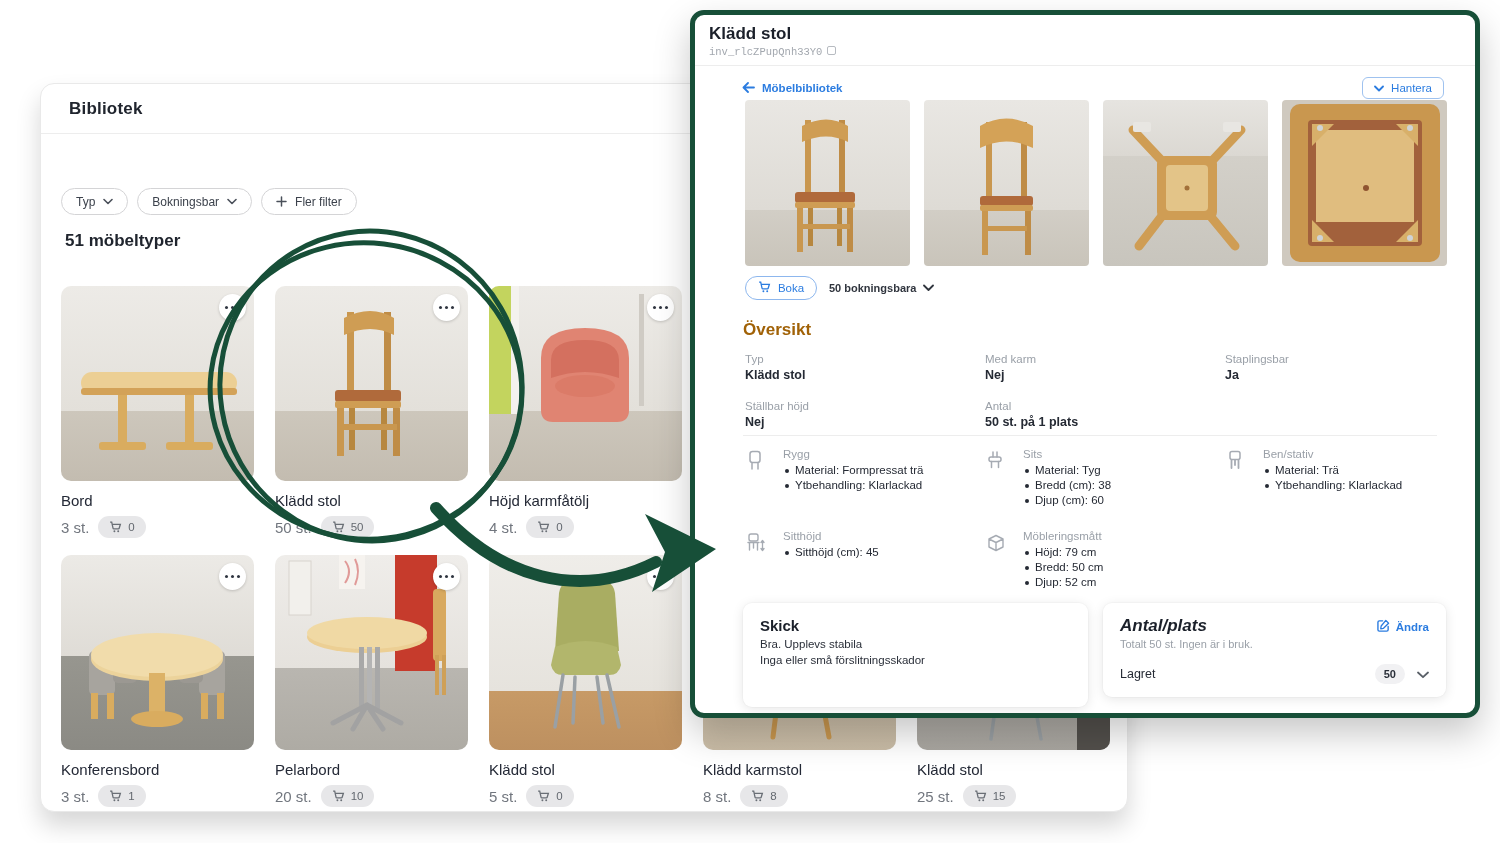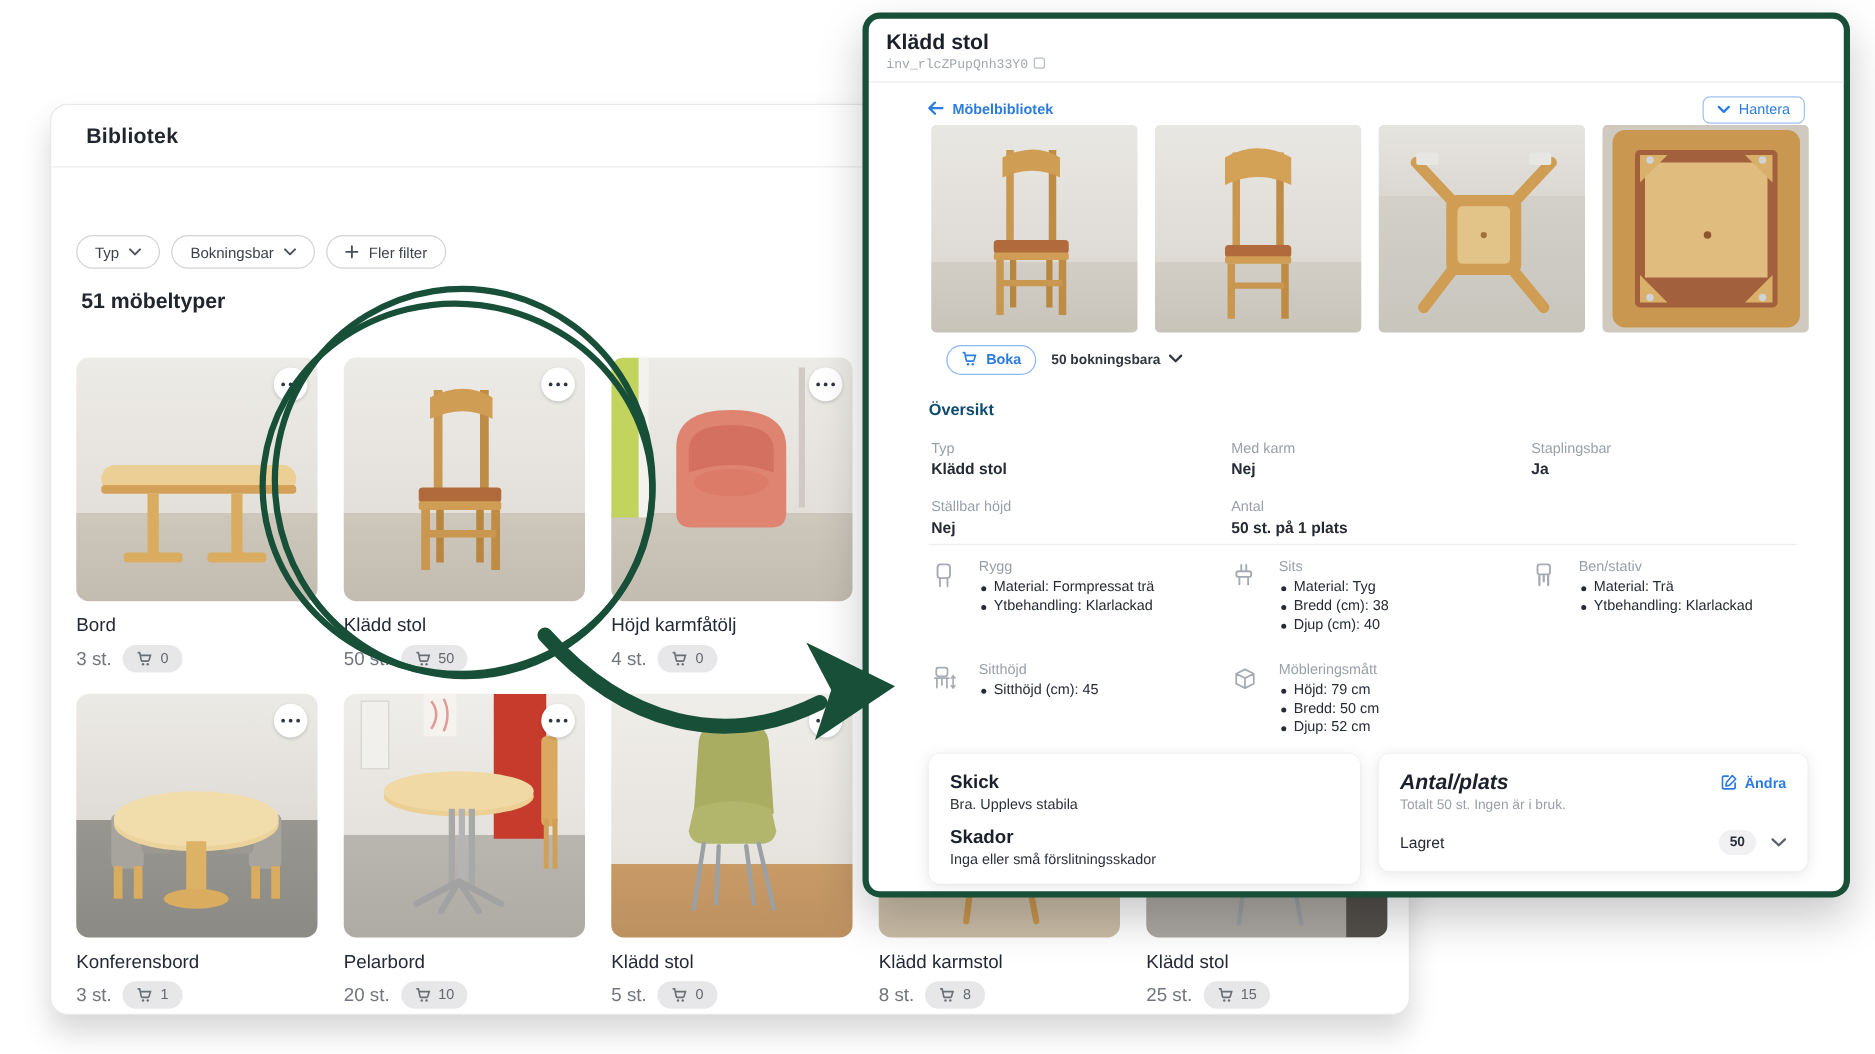--- a/index.html
+++ b/index.html
@@ -53,24 +53,24 @@
   .btn-manage { display:inline-flex; align-items:center; gap:7px; height:22px; padding:0 11px;
     border:1.5px solid #9fc2ef; border-radius:6px; color:#2b7ce0; font-size:11.5px;
     font-weight:400; background:#fff; cursor:pointer; }
   .det-photos { position:absolute; left:50px; top:85px; display:flex; gap:14px; }
   .photo { position:relative; width:165px; height:166px; border-radius:4px; overflow:hidden;
     background:linear-gradient(#e9e7e3 0%, #dedbd5 66%, #d2cec6 66%, #c9c4ba 100%); cursor:pointer; }
   .photo svg { position:absolute; inset:0; }
   .det-bookrow { position:absolute; left:50px; top:261px; display:flex; align-items:center; gap:12px; }
   .btn-book { display:inline-flex; align-items:center; justify-content:center; gap:7px; width:72px;
     height:24px; border:1.5px solid #8db7ee; border-radius:13px; color:#2b7ce0; font-size:11.5px;
-    font-weight:700; background:#fff; cursor:pointer;margin-left:12px; }
+    font-weight:400; background:#fff; cursor:pointer; }
   .bookable { display:inline-flex; align-items:center; gap:7px; font-size:11px; font-weight:700;
     color:#30353e; cursor:pointer; }
-  .det-overview-h { position:absolute; left:48px; top:305px; font-size:13px; font-weight:700; color:#0c4a6e; }
+  .det-overview-h { position:absolute; left:48px; top:305px; font-size:17px; font-weight:700; color:#a16207; }
   .fields { position:absolute; left:50px; top:338px; width:700px; display:grid;
     grid-template-columns:240px 240px 220px; row-gap:18px; }
   .f-label { font-size:11.5px; color:#9aa0a8; }
   .f-value { margin-top:3px; font-size:12.5px; font-weight:700; color:#252a34; }
   .det-div2 { position:absolute; left:48px; right:38px; top:420px; border-top:1px solid #ededed; }
   .specs { position:absolute; left:50px; top:433px; width:712px; display:grid;
     grid-template-columns:240px 240px 232px; row-gap:22px; }
   .spec { display:flex; gap:16px; }
   .spec-ic { width:22px; flex:0 0 22px; padding-top:2px; color:#a6abb3; }
   .spec-label { font-size:11.5px; color:#9aa0a8; }
@@ -555,21 +555,21 @@
         <span class="spec-ic"><svg width="20" height="22" viewBox="0 0 20 22">
               <path d="M8 2 v5 M12 2 v5" stroke="currentColor" stroke-width="1.5" stroke-linecap="round"></path>
               <rect x="4" y="7" width="12" height="4.5" rx="2" fill="none" stroke="currentColor" stroke-width="1.5"></rect>
               <path d="M6.5 11.5 v6 M13.5 11.5 v6" stroke="currentColor" stroke-width="1.5" stroke-linecap="round"></path>
             </svg></span>
         <div>
           <div class="spec-label">Sits</div>
           <ul>
             <li>Material: Tyg</li>
             <li>Bredd (cm): 38</li>
-            <li>Djup (cm): 40</li>
+            <li>Djup (cm): 60</li>
           </ul>
         </div>
       </div>
 
       <div class="spec">
         <span class="spec-ic"><svg width="20" height="22" viewBox="0 0 20 22">
               <rect x="5" y="1.5" width="10" height="8" rx="2" fill="none" stroke="currentColor" stroke-width="1.5"></rect>
               <path d="M6.5 10 v8 M10 10 v5 M13.5 10 v8" stroke="currentColor" stroke-width="1.8" stroke-linecap="round"></path>
             </svg></span>
         <div>
@@ -607,21 +607,20 @@
             <li>Djup: 52 cm</li>
           </ul>
         </div>
       </div>
       <div></div>
     </div>
 
     <div class="panel panel-skick">
       <div class="pk-h">Skick</div>
       <div class="pk-t">Bra. Upplevs stabila</div>
-      <div class="pk-h pk-h2">Skador</div>
       <div class="pk-t">Inga eller små förslitningsskador</div>
     </div>
 
     <div class="panel panel-antal">
       <div class="pa-head">
         <div>
           <div class="pa-title">Antal/plats</div>
           <div class="pa-sub">Totalt 50 st. Ingen är i bruk.</div>
         </div>
         <div class="link-edit">

